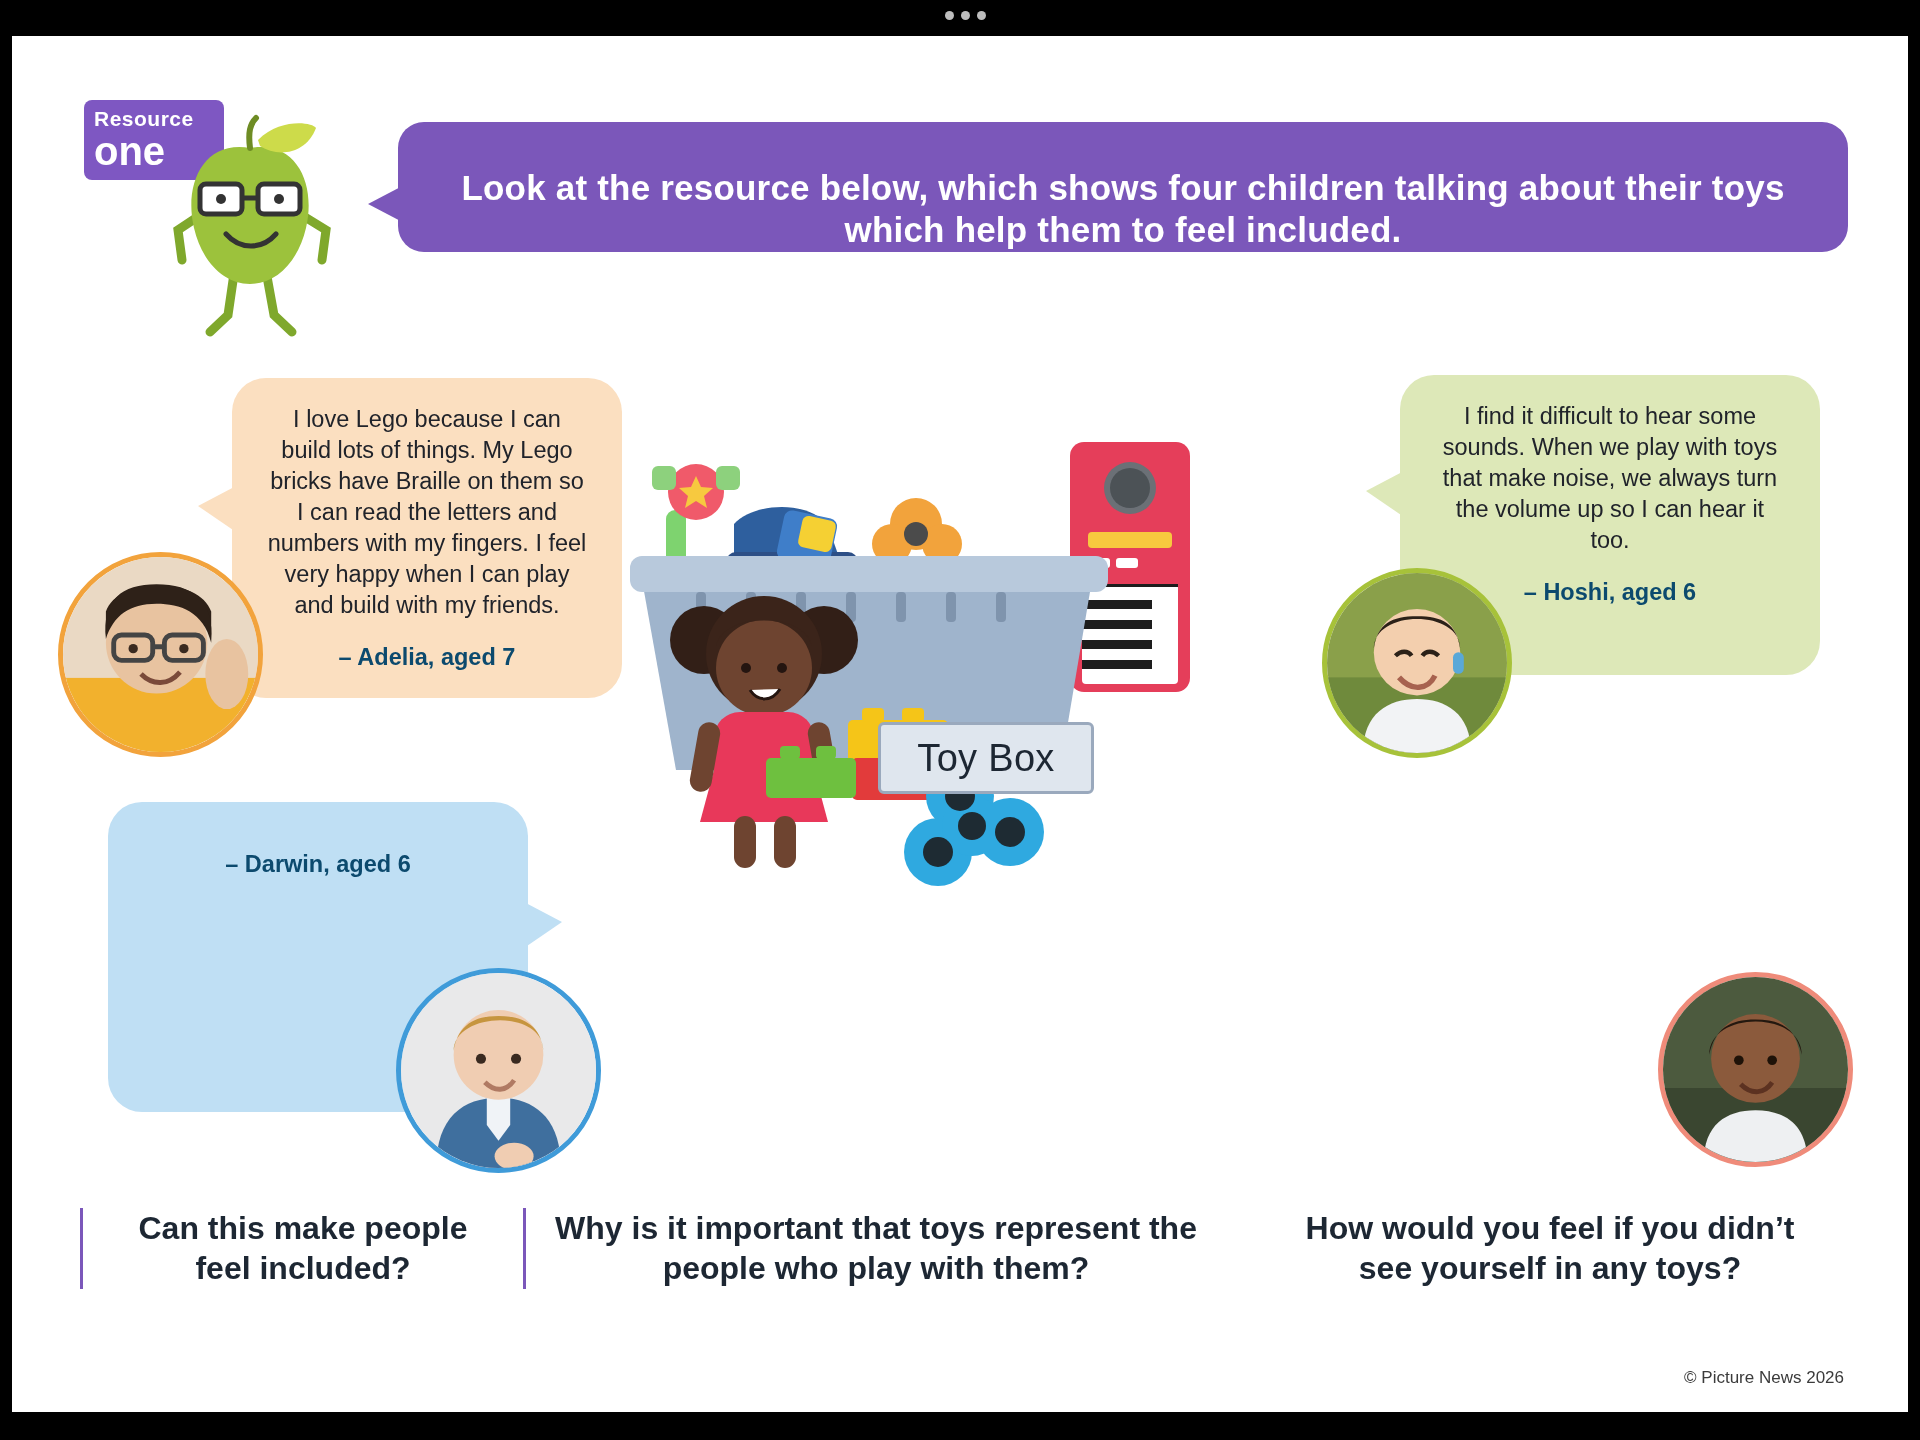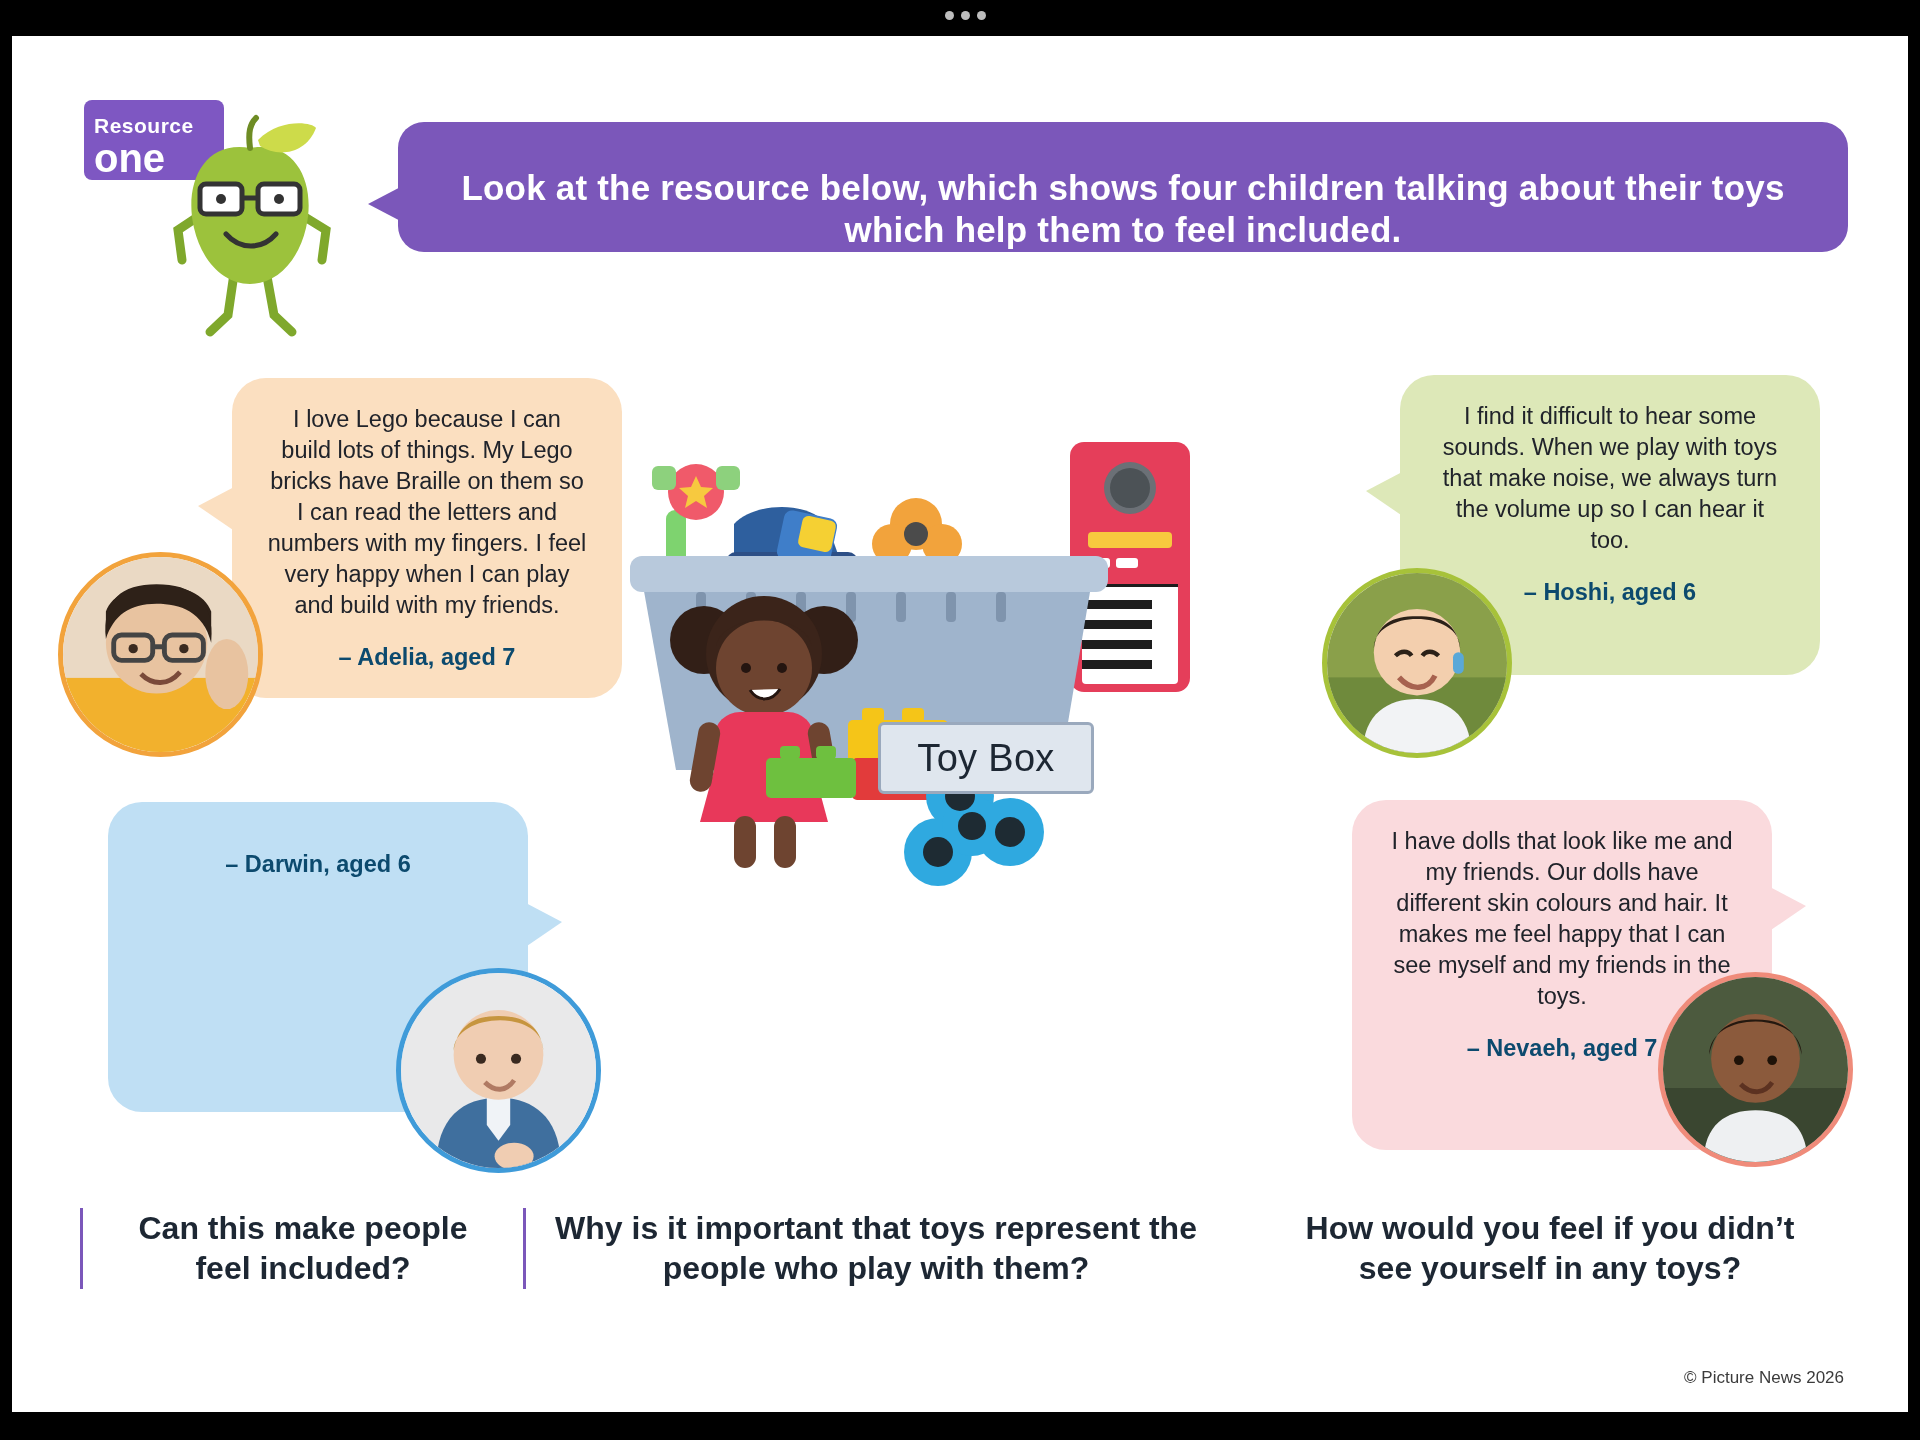--- a/index.html
+++ b/index.html
@@ -49,21 +49,21 @@
   
   .resource-badge {
     position: absolute;
     left: 84px;
     top: 100px;
     width: 140px;
     height: 80px;
     background: #7e57c2;
     border-radius: 8px;
     color: #fff;
-    padding: 15px 10px;
+    padding: 8px 10px;
     box-sizing: border-box;
   }
   .resource-badge .r1 {
     font-size: 21px;
     font-weight: bold;
     letter-spacing: .5px;
     line-height: 1.05;
   }
   .resource-badge .r2 {
     font-size: 40px;
@@ -368,25 +368,20 @@
       <path d="M20 100 C20 78 34 70 50 70 C66 70 80 78 80 100 Z" fill="#f2f3f5"></path>
       <circle cx="50" cy="44" r="24" fill="#f3cfae"></circle>
       <path d="M26 42 C26 20 74 20 74 42 C72 28 64 24 50 24 C36 24 28 28 26 42 Z" fill="#2b2118"></path>
       <path d="M38 46 C41 43 45 43 47 46" stroke="#2b2118" stroke-width="2.4" fill="none"></path>
       <path d="M53 46 C55 43 59 43 62 46" stroke="#2b2118" stroke-width="2.4" fill="none"></path>
       <path d="M40 58 C47 66 56 65 60 57" stroke="#a7624f" stroke-width="3" fill="none"></path>
       <rect x="70" y="44" width="6" height="12" rx="3" fill="#5aa8d8"></rect>
     </svg>
   </div>
 
-  <div class="bubble" id="bubble-nevaeh">
-    <div class="tail"></div>
-    <div class="btext">I have dolls that look like me and my friends. Our dolls have different skin colours and hair. It makes me feel happy that I can see myself and my friends in the toys.</div>
-    <div class="bauthor">– Nevaeh, aged 7</div>
-  </div>
   <div class="avatar" id="avatar-nevaeh">
     <svg class="ph" viewBox="0 0 100 100" preserveAspectRatio="xMidYMid slice">
       <rect width="100" height="100" fill="#4c5a3e"></rect>
       <rect y="60" width="100" height="40" fill="#3a4630"></rect>
       <path d="M22 100 C22 80 34 72 50 72 C66 72 78 80 78 100 Z" fill="#eef0f2"></path>
       <circle cx="50" cy="44" r="24" fill="#8b5a3c"></circle>
       <path d="M25 42 C25 18 75 18 75 42 C72 28 64 23 50 23 C36 23 28 28 25 42 Z" fill="#23180f"></path>
       <circle cx="41" cy="45" r="2.6" fill="#1e1208"></circle>
       <circle cx="59" cy="45" r="2.6" fill="#1e1208"></circle>
       <path d="M42 58 C48 64 55 63 59 57" stroke="#5c3221" stroke-width="2.6" fill="none"></path>

